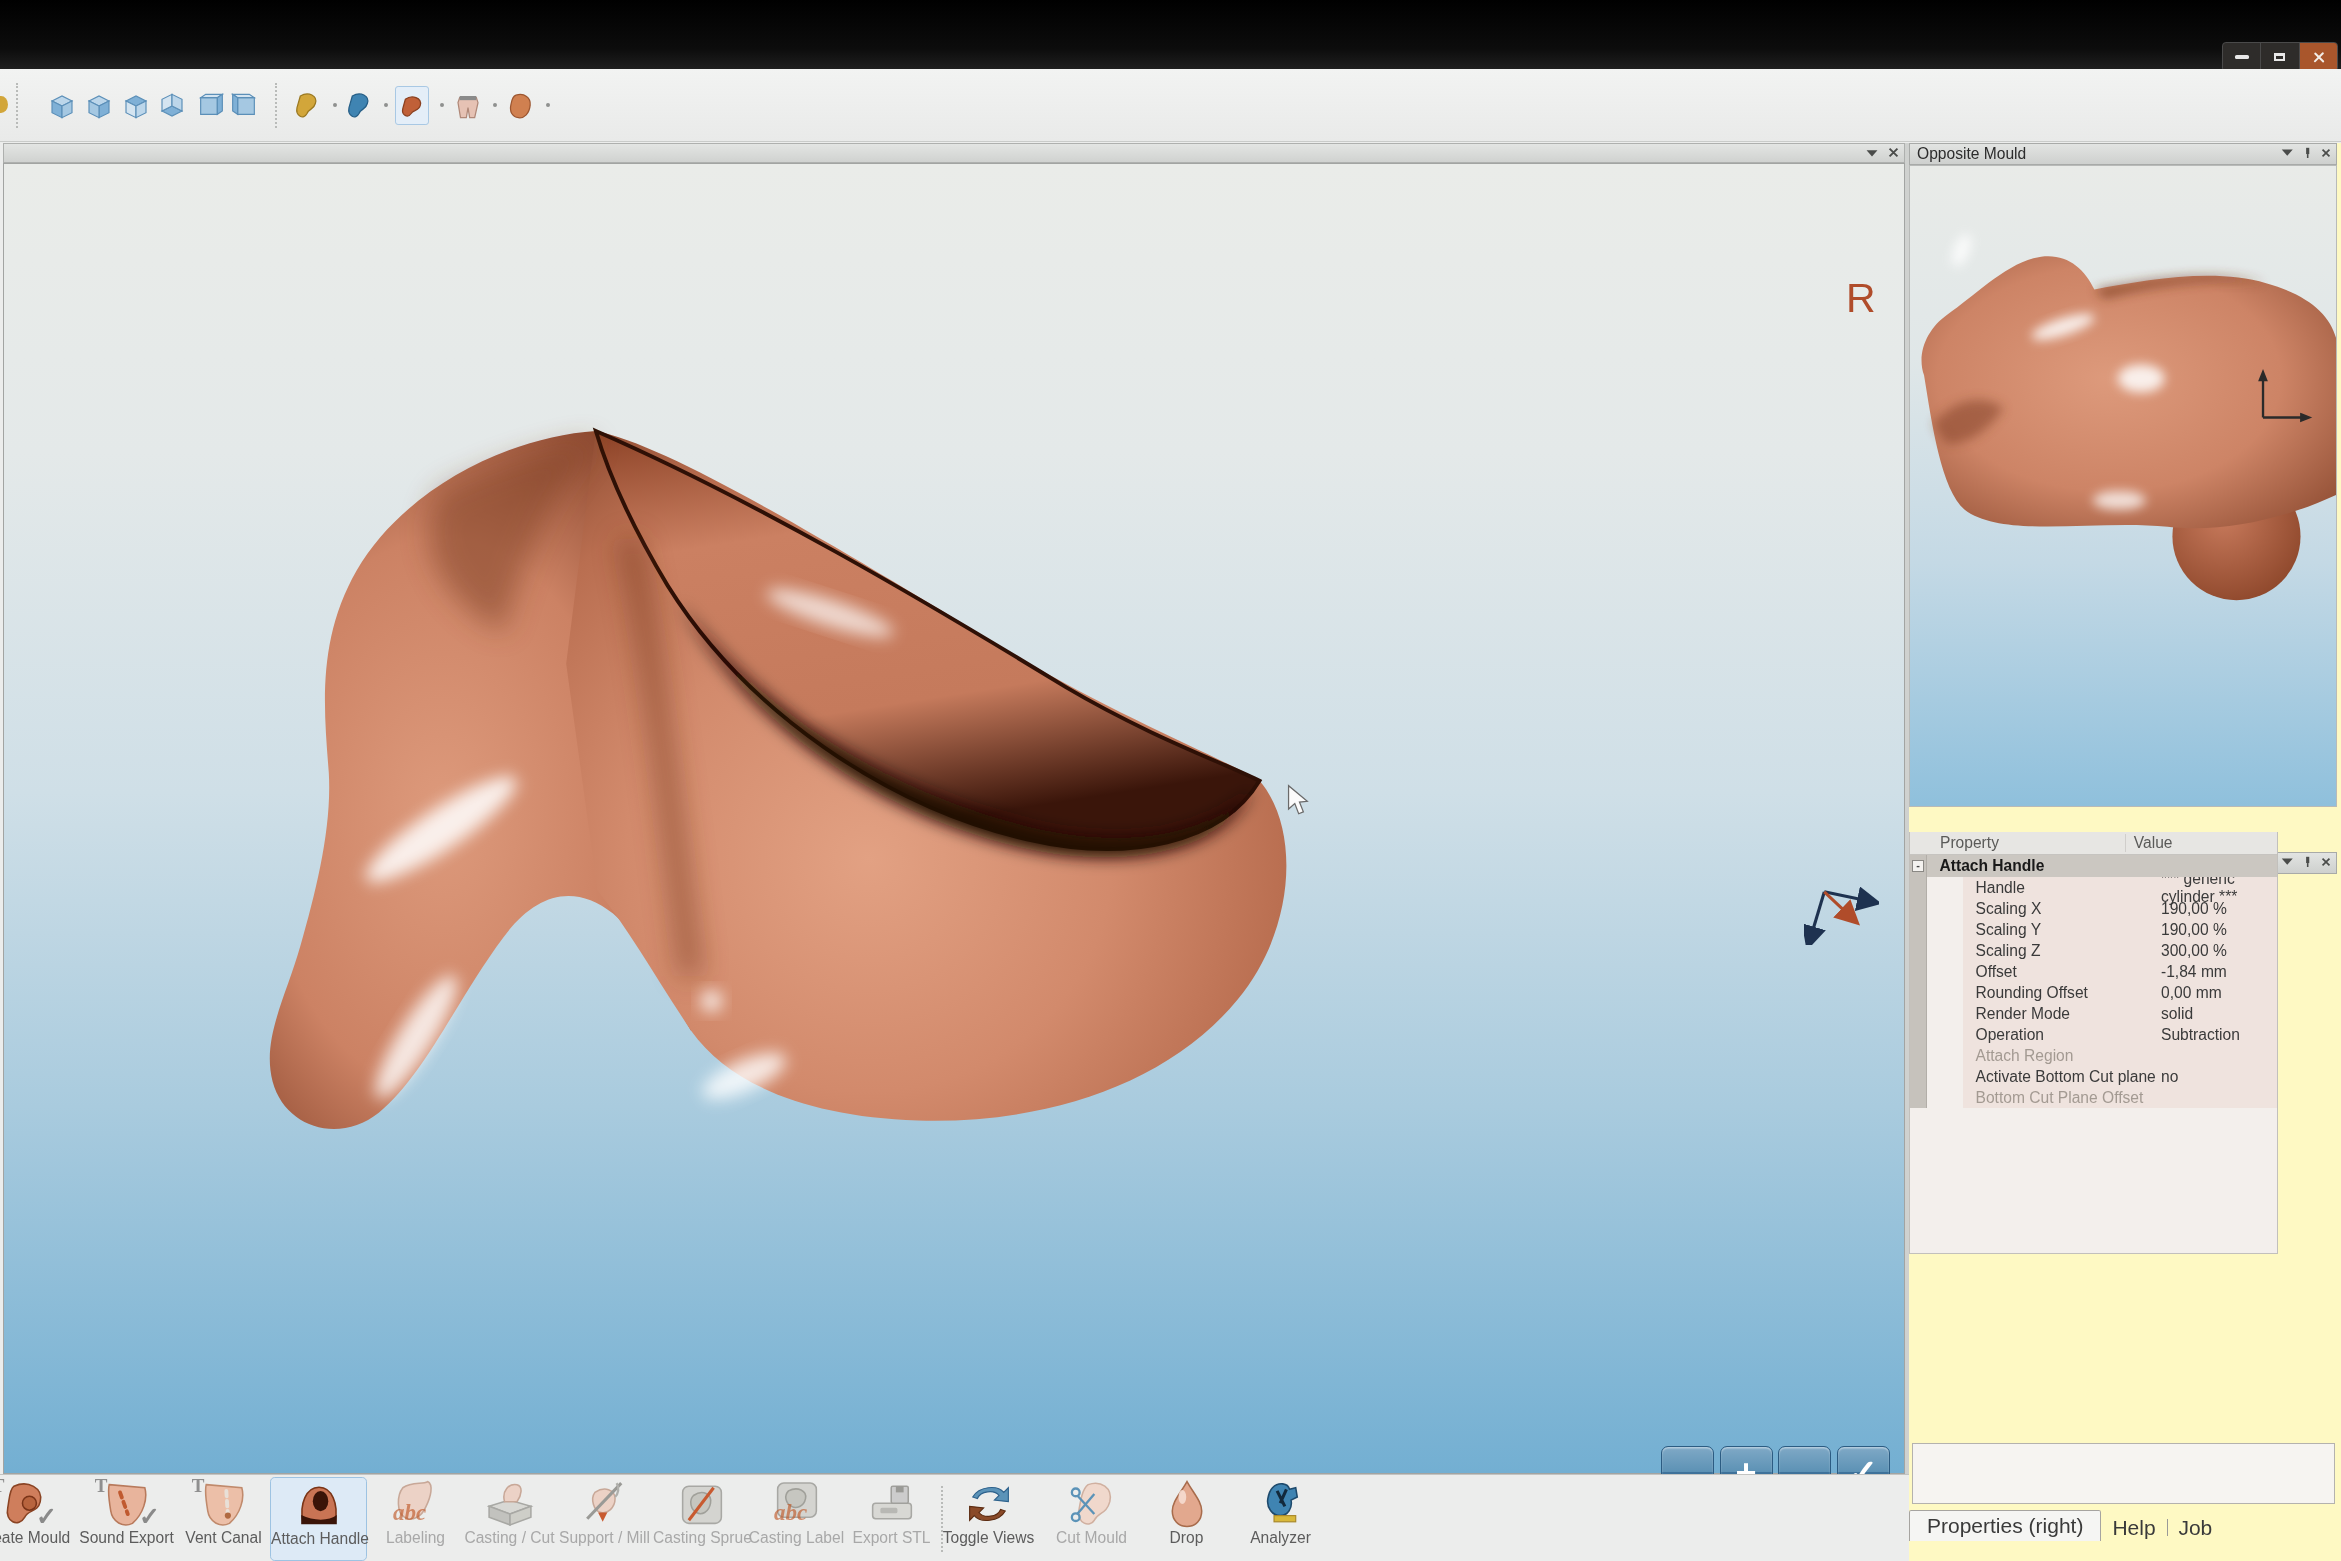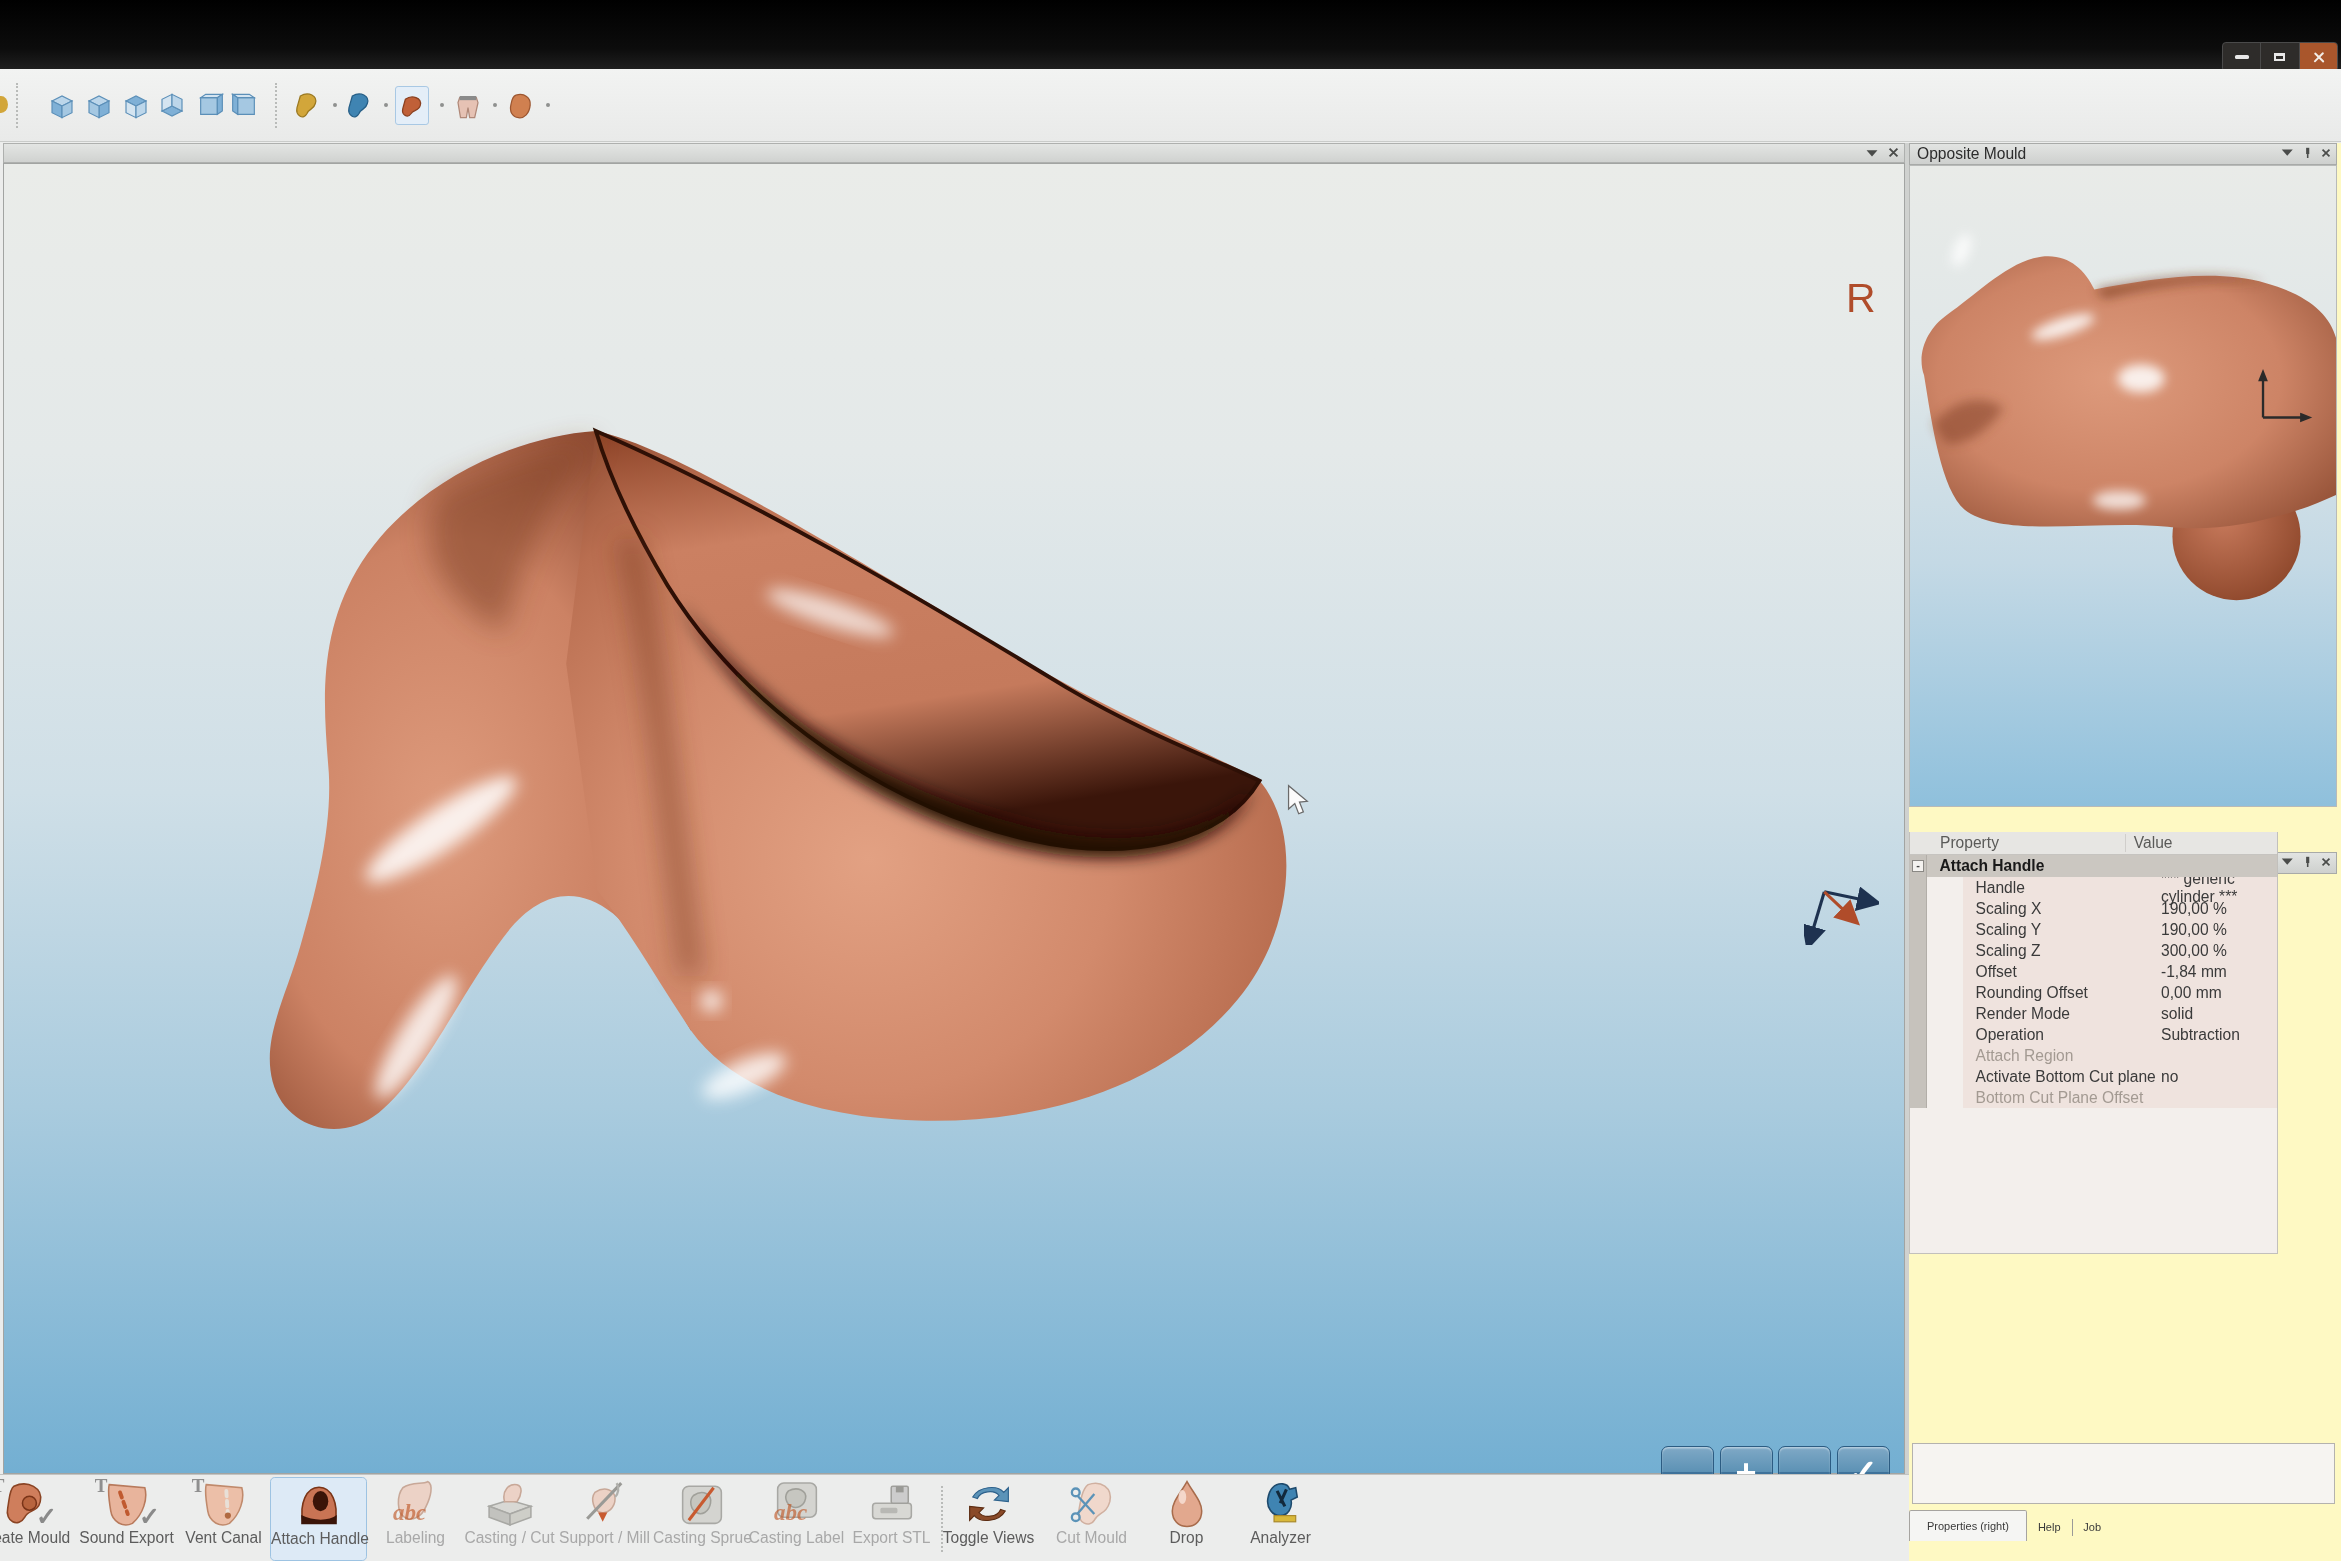--- a/index.html
+++ b/index.html
@@ -85,21 +85,21 @@
   .prow .pname { width:198px; padding-left:12.5px; }
   .prow .pval { flex:1; }
   .prow.disabled { color:#a39a92; }
   #rows-wrap { display:flex;gap:36px; }
   #rows-gutter { width:17px; background:#c6c2bc; border-right:0.8px solid #b2aea8; }
   #rows-list { flex:1; }
 
   #props-emptybox { position:absolute; left:3.1px; top:1300px; width:423px; height:61px;
                     background:#f6f4f1; border:0.8px solid #b4b2ae; }
   #props-tabs { position:absolute; left:0; top:1364px; width:432px; height:34px; display:flex;
-                align-items:flex-end; font-size:11px; color:#3a3a3a; }
+                align-items:flex-end; font-size:21px; color:#3a3a3a; }
   .tab { padding:0 11px; height:26.5px; line-height:25px; }
   .tab.active { background:#f5f5f3; border:0.8px solid #a6a4a0; border-bottom:none; height:31px;
                 line-height:30px; border-radius:2.3px 2.3px 0 0; padding:0 17px; }
   .tab-sep { width:0.8px; height:17px; background:#9a9a98; margin-bottom:5.5px; }
 
   
   #bottom-toolbar { position:absolute; left:0; top:1405px; width:1909px; height:87px;
                     background:#ecedec; border-top:0.8px solid #c2c4c2; }
   .bt-item { position:absolute; top:1.6px; width:97px; height:84px; text-align:center; }
   .bt-item .bt-icon { margin:3.1px auto 0; width:48px; height:48px; position:relative; }

